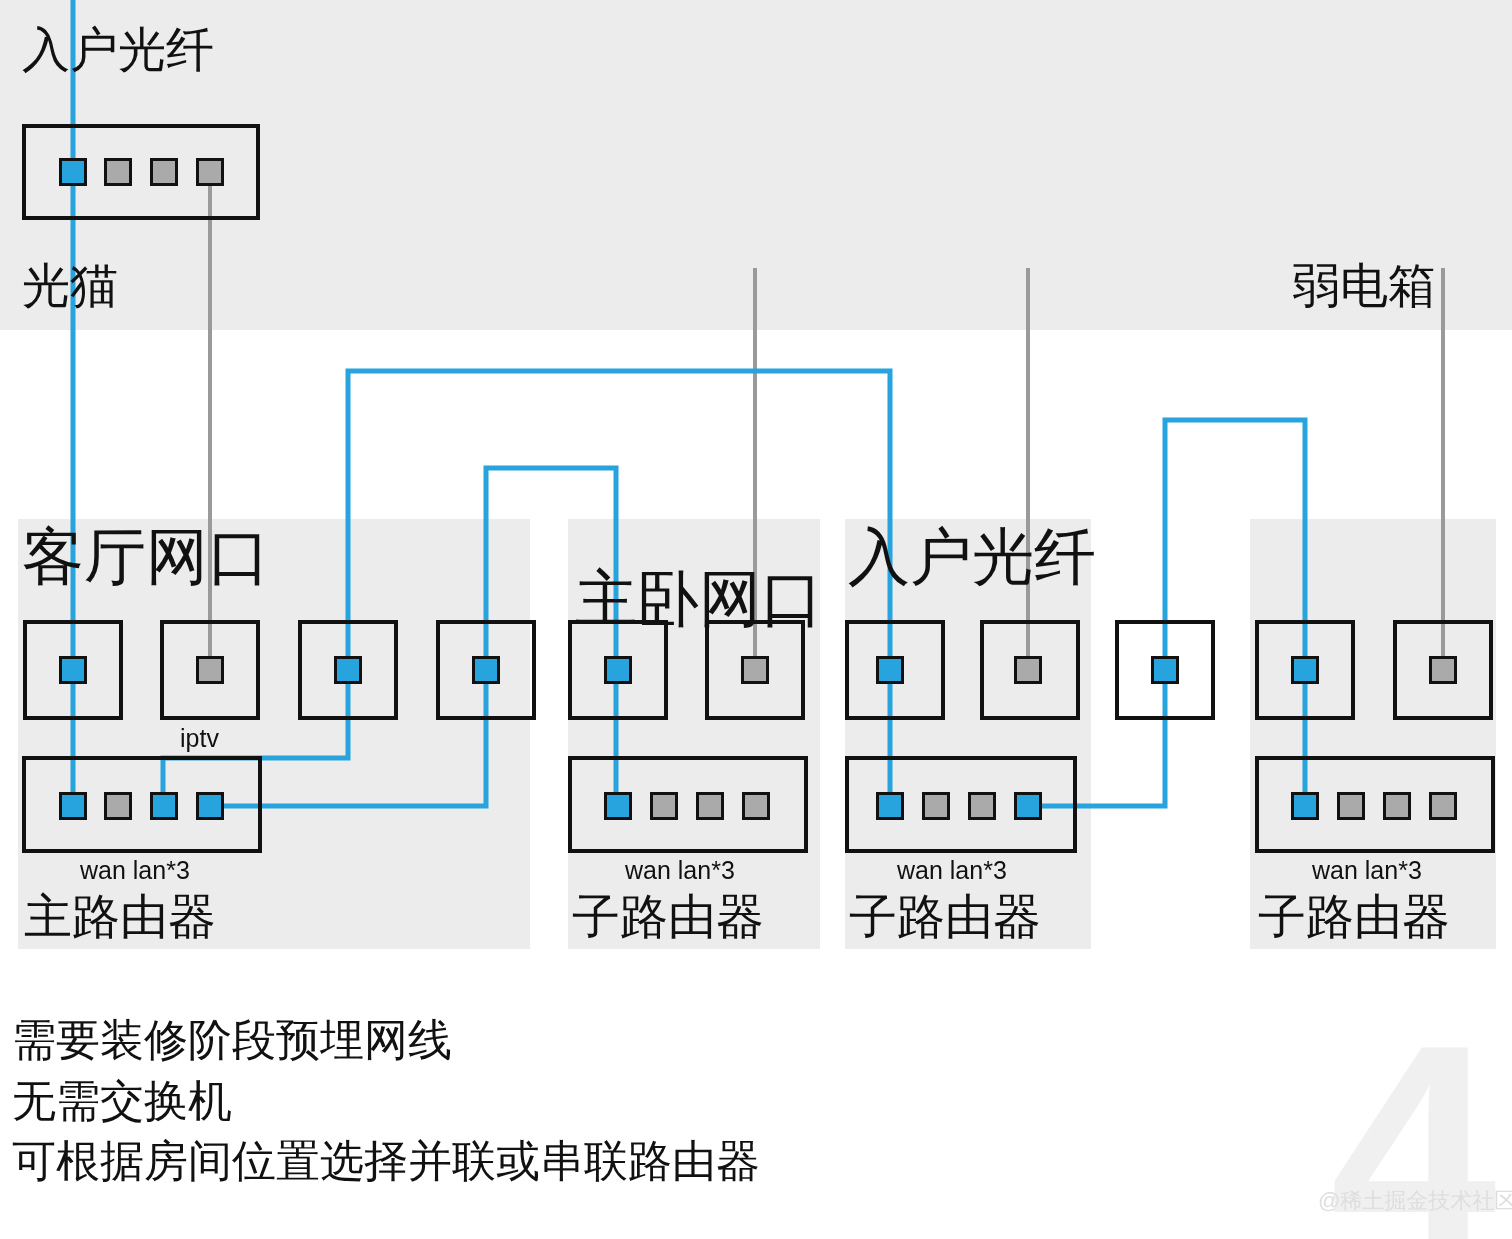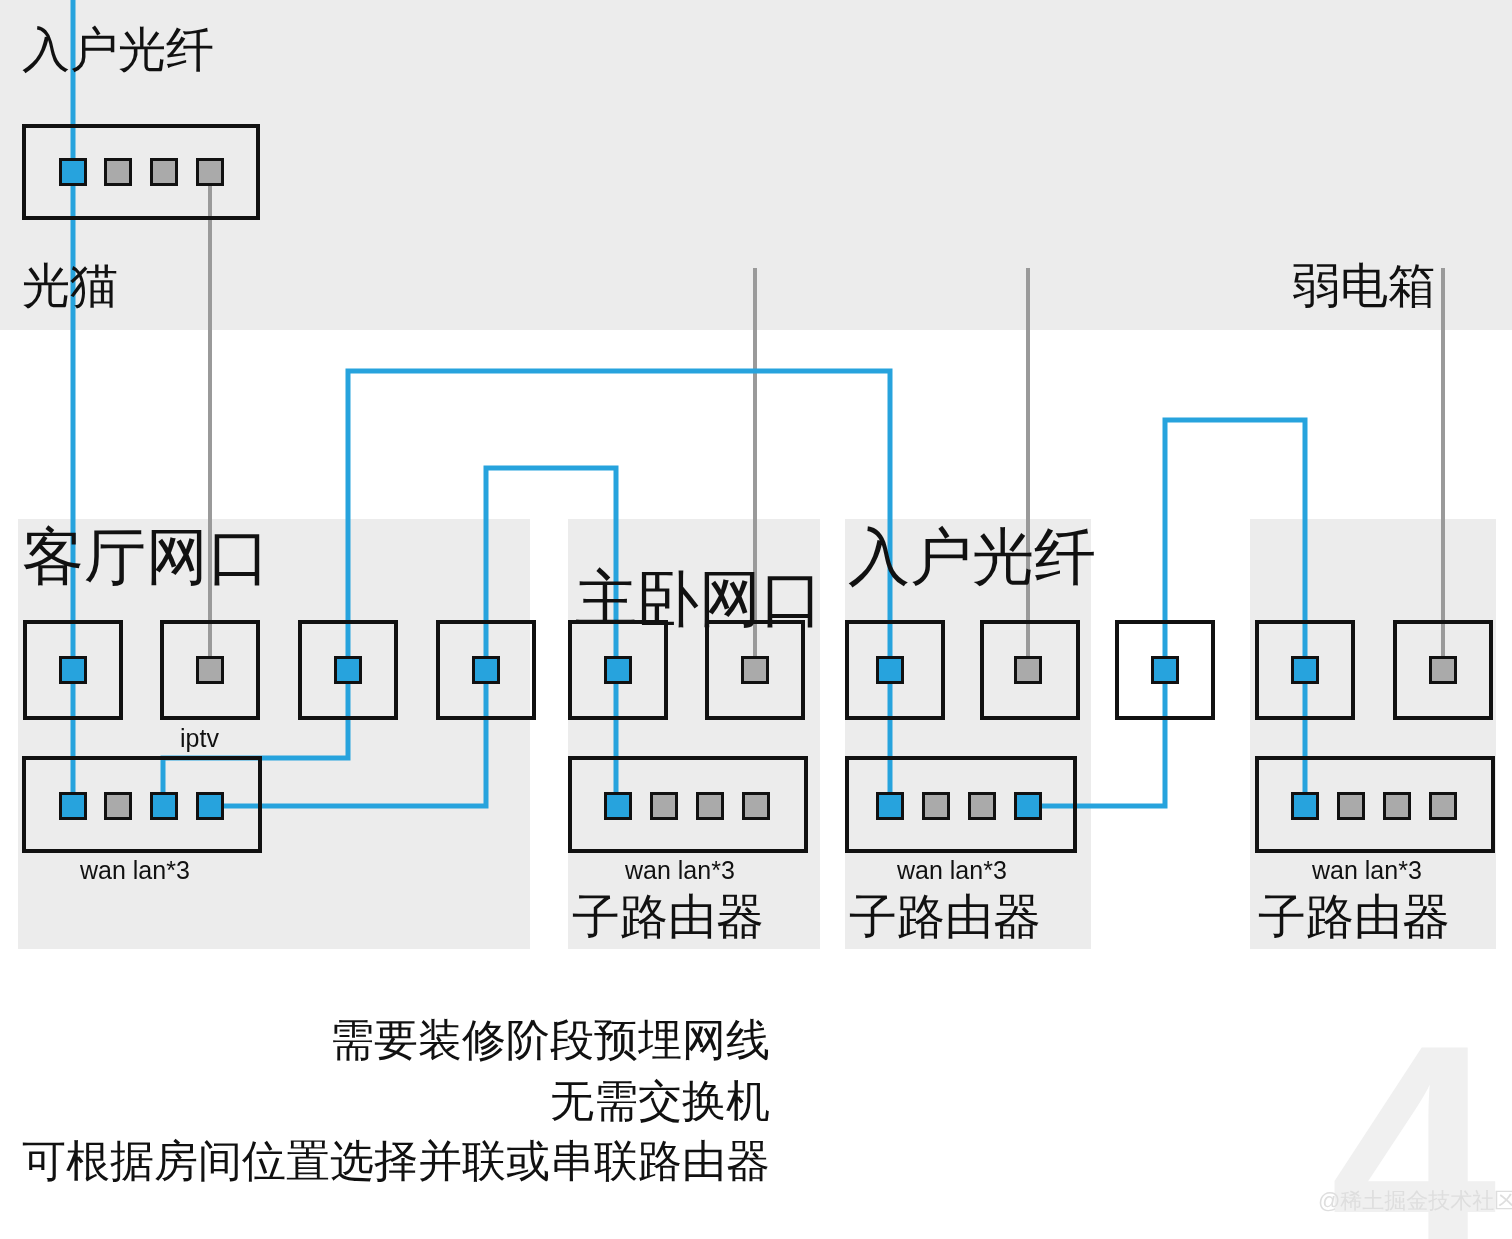--- a/index.html
+++ b/index.html
@@ -91,20 +91,21 @@
 
   <div class="portbox" style="left:436px;top:620px;width:100px;height:100px;"></div>
   <div class="port blue" style="left:472px;top:656px;width:28px;height:28px;"></div>
 
   <div class="devbox" style="left:22px;top:756px;width:240px;height:97px;"></div>
   <div class="port blue" style="left:59px;top:792px;width:28px;height:28px;"></div>
   <div class="port gray" style="left:104px;top:792px;width:28px;height:28px;"></div>
   <div class="port blue" style="left:150px;top:792px;width:28px;height:28px;"></div>
   <div class="port blue" style="left:196px;top:792px;width:28px;height:28px;"></div>
   <div class="smalllabel" style="left:80px;top:858px;">wan lan*3</div>
+  <div class="cnlabel big" style="left:24px;top:893px;">主路由器</div>
 
   <div class="cnlabel" style="left:575px;top:532px;margin-top:36px;">主卧网口</div>
 
   <div class="portbox" style="left:568px;top:620px;width:100px;height:100px;"></div>
   <div class="port blue" style="left:604px;top:656px;width:28px;height:28px;"></div>
 
   <div class="portbox" style="left:705px;top:620px;width:100px;height:100px;"></div>
   <div class="port gray" style="left:741px;top:656px;width:28px;height:28px;"></div>
 
   <div class="devbox" style="left:568px;top:756px;width:240px;height:97px;"></div>
@@ -142,20 +143,20 @@
   <div class="port gray" style="left:1429px;top:656px;width:28px;height:28px;"></div>
 
   <div class="devbox" style="left:1255px;top:756px;width:240px;height:97px;"></div>
   <div class="port blue" style="left:1291px;top:792px;width:28px;height:28px;"></div>
   <div class="port gray" style="left:1337px;top:792px;width:28px;height:28px;"></div>
   <div class="port gray" style="left:1383px;top:792px;width:28px;height:28px;"></div>
   <div class="port gray" style="left:1429px;top:792px;width:28px;height:28px;"></div>
   <div class="smalllabel" style="left:1312px;top:858px;">wan lan*3</div>
   <div class="cnlabel big" style="left:1258px;top:893px;">子路由器</div>
 
-  <div class="notes" style="left:22px;top:1010px;text-align:right;">需要装修阶段预埋网线
+  <div class="notes" style="left:12px;top:1010px;">需要装修阶段预埋网线
 无需交换机
 可根据房间位置选择并联或串联路由器</div>
 
   <div class="wm-digit" style="left:1330px;top:1000px;">4</div>
   <div class="wm-text" style="left:1318px;top:1190px;">@稀土掘金技术社区</div>
 
 </div>
 
 </body></html>

